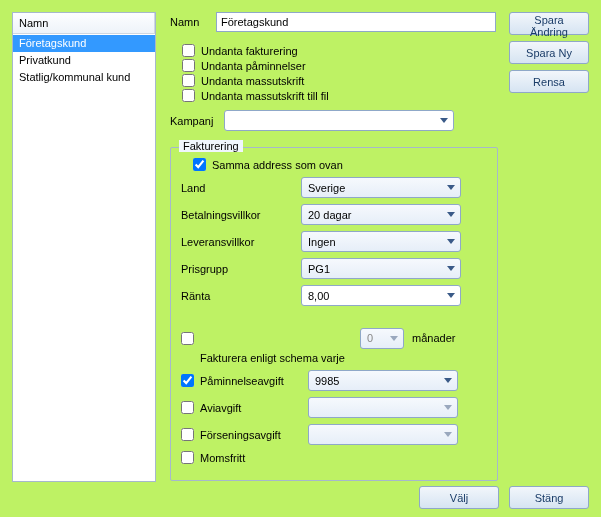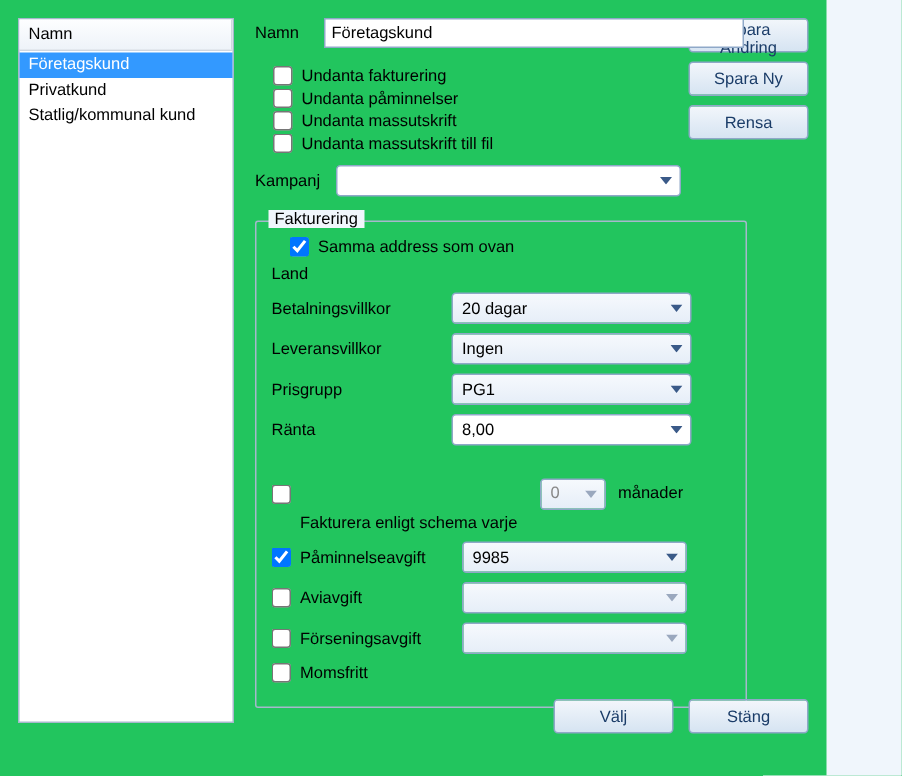--- a/index.html
+++ b/index.html
@@ -8,23 +8,23 @@
   font-family: "Segoe UI", Tahoma, sans-serif;
   font-size: 11px;
   background: #F0F6FC;
   color: #000;
   width: 601px;
   height: 517px;
   overflow: hidden;
 }
 .root {
   position: relative;
-  width: 551px;
+  width: 601px;
   height: 517px;
-  background: #22c55e;
+  background: #bef264;
 }
 .list-panel {
   position: absolute;
   left: 12px;
   top: 12px;
   width: 144px;
   height: 470px;
   background: #fff;
   border: 1px solid #A6B8CC;
   box-sizing: border-box;
@@ -159,21 +159,21 @@
 .inv-ctrl {
   flex: 1;
 }
 .inv-ctrl .select-like { width: 160px; }
 .small-num {
   width: 70px;
 }
 .bottom-btns {
   position: absolute;
   right: 12px;
-  bottom: 28px;
+  bottom: 8px;
   display: flex;
   gap: 10px;
 }
 .bottom-btns .btn {
   margin-bottom: 0;
 }
 </style>
 </head>
 <body>
 <div class="root">
@@ -237,20 +237,30 @@
   <div class="fieldset">
     <div class="legend">Fakturering</div>
 
     <div class="chk-row">
           <input type="checkbox" class="chk" checked="" style="">
           <span>Samma address som ovan</span>
         </div>
 
     <div class="inv-row">
       <div class="inv-lbl">Land</div>
+      <div class="inv-ctrl">
+            <div class="select-like">
+              <span>Sverige</span>
+              <span class="caret">
+                <svg width="8" height="5">
+                  <path d="M0 0 L8 0 L4 5 Z" fill="#3a5a88"></path>
+                </svg>
+              </span>
+            </div>
+          </div>
     </div>
     <div class="inv-row">
       <div class="inv-lbl">Betalningsvillkor</div>
       <div class="inv-ctrl">
             <div class="select-like">
               <span>20 dagar</span>
               <span class="caret">
                 <svg width="8" height="5">
                   <path d="M0 0 L8 0 L4 5 Z" fill="#3a5a88"></path>
                 </svg>

